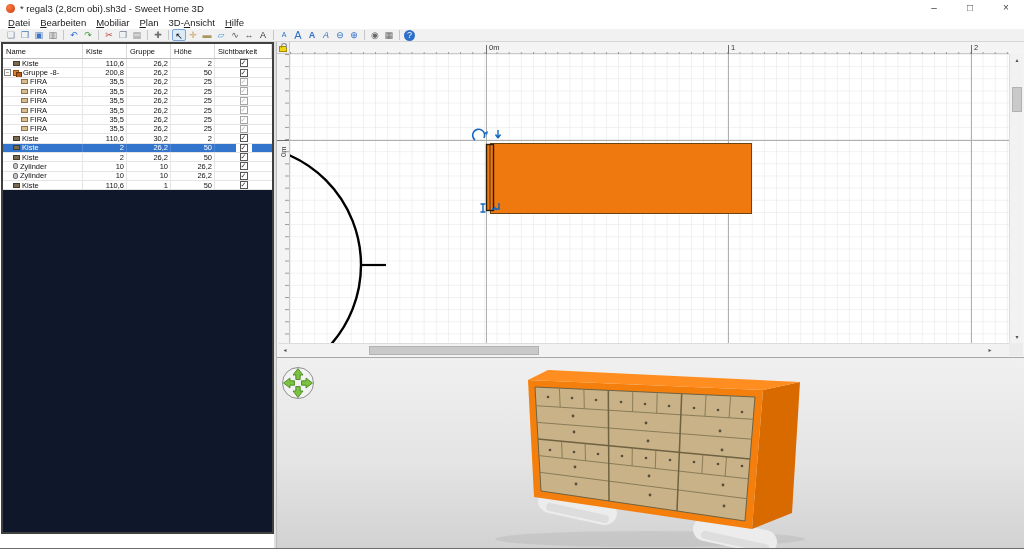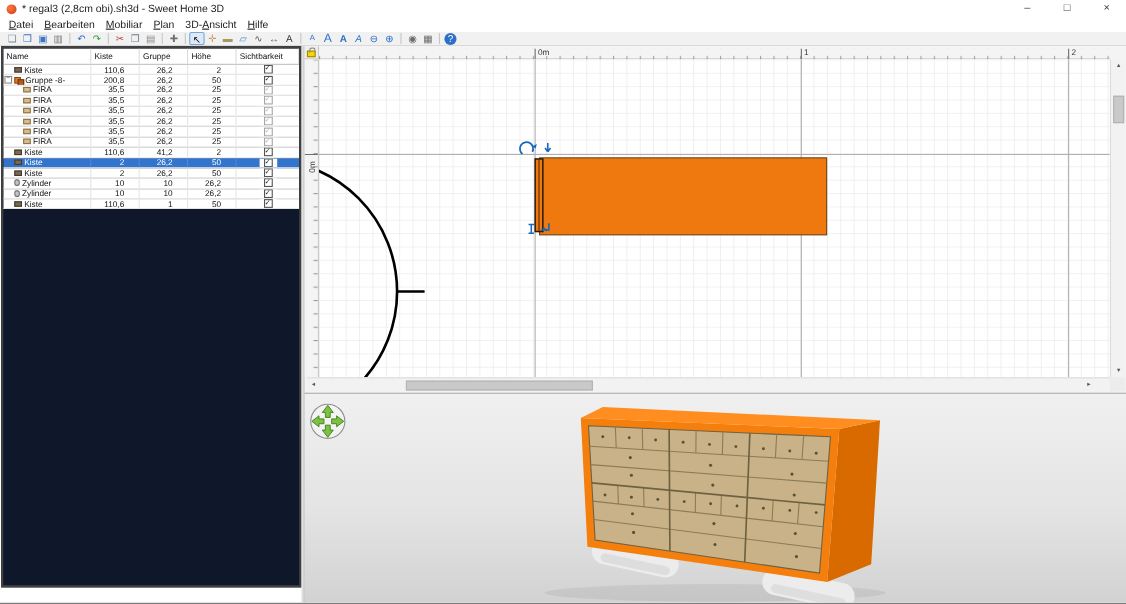--- a/index.html
+++ b/index.html
@@ -23,21 +23,21 @@
   .tool-btn.active{border:1px solid #7aa7d8;background:#dce9f7;border-radius:2px}
   .tool-sep{width:1px;height:10px;background:#c6c6c6;margin:0 3px;flex:none}
 
   
   .left-panel{position:absolute;left:1px;top:42px;width:273px;height:492px;border:2px solid #404040;background:#0f172a;overflow:hidden}
   .thead,.trow{display:grid;grid-template-columns:80px 44px 44px 44px 1fr}
   .thead{height:15px;background:#fff;border-bottom:1px solid #bdbdbd;font-size:7.5px;color:#111}
   .th{padding:3px 0 0 3px;border-right:1px solid #dcdcdc;overflow:hidden;white-space:nowrap}
   .trow{height:9.4px;background:#fff;border-bottom:1px solid #e5e5e5;font-size:7.5px;color:#111}
   .cell{display:flex;align-items:center;border-right:1px solid #e5e5e5;height:100%;overflow:hidden;white-space:nowrap}
-  .cnum{justify-content:flex-end;padding-right:13px}
+  .cnum{justify-content:flex-end;padding-right:2px}
   .cname{gap:2px}
   .cvis{justify-content:center;border-right:none}
   .trow.selected{background:#3375cd;color:#fff}
   .trow.selected .cell{border-right-color:#4f86d6}
   .cbwrap{background:#fff;height:100%;display:flex;align-items:center;padding:0 4px}
   .cb{width:8px;height:8px;border:1px solid #555;background:#fff;font-size:7px;line-height:6px;text-align:center;color:#333}
   .cb.dim{color:#b9b9b9;border-color:#a5a5a5}
   .ic{width:7px;height:5px;border:1px solid #463a2b;flex:none}
   .ic-kiste{background:#7a6a52}
   .ic-fira{background:#d8bb8e;border-color:#8d7348}
@@ -252,21 +252,21 @@
             <span class="cb dim">✓</span>
           </span>
         </span>
       </div>
       <div class="trow">
         <span class="cell cname" style="padding-left: 10px;">
           <span class="ic ic-kiste"></span>
           <span>Kiste</span>
         </span>
         <span class="cell cnum">110,6</span>
-        <span class="cell cnum">41,2</span>
+        <span class="cell cnum">30,2</span>
         <span class="cell cnum">2</span>
         <span class="cell cvis">
           <span class="cbwrap">
             <span class="cb">✓</span>
           </span>
         </span>
       </div>
       <div class="trow selected">
         <span class="cell cname" style="padding-left: 10px;">
           <span class="ic ic-kiste"></span>

